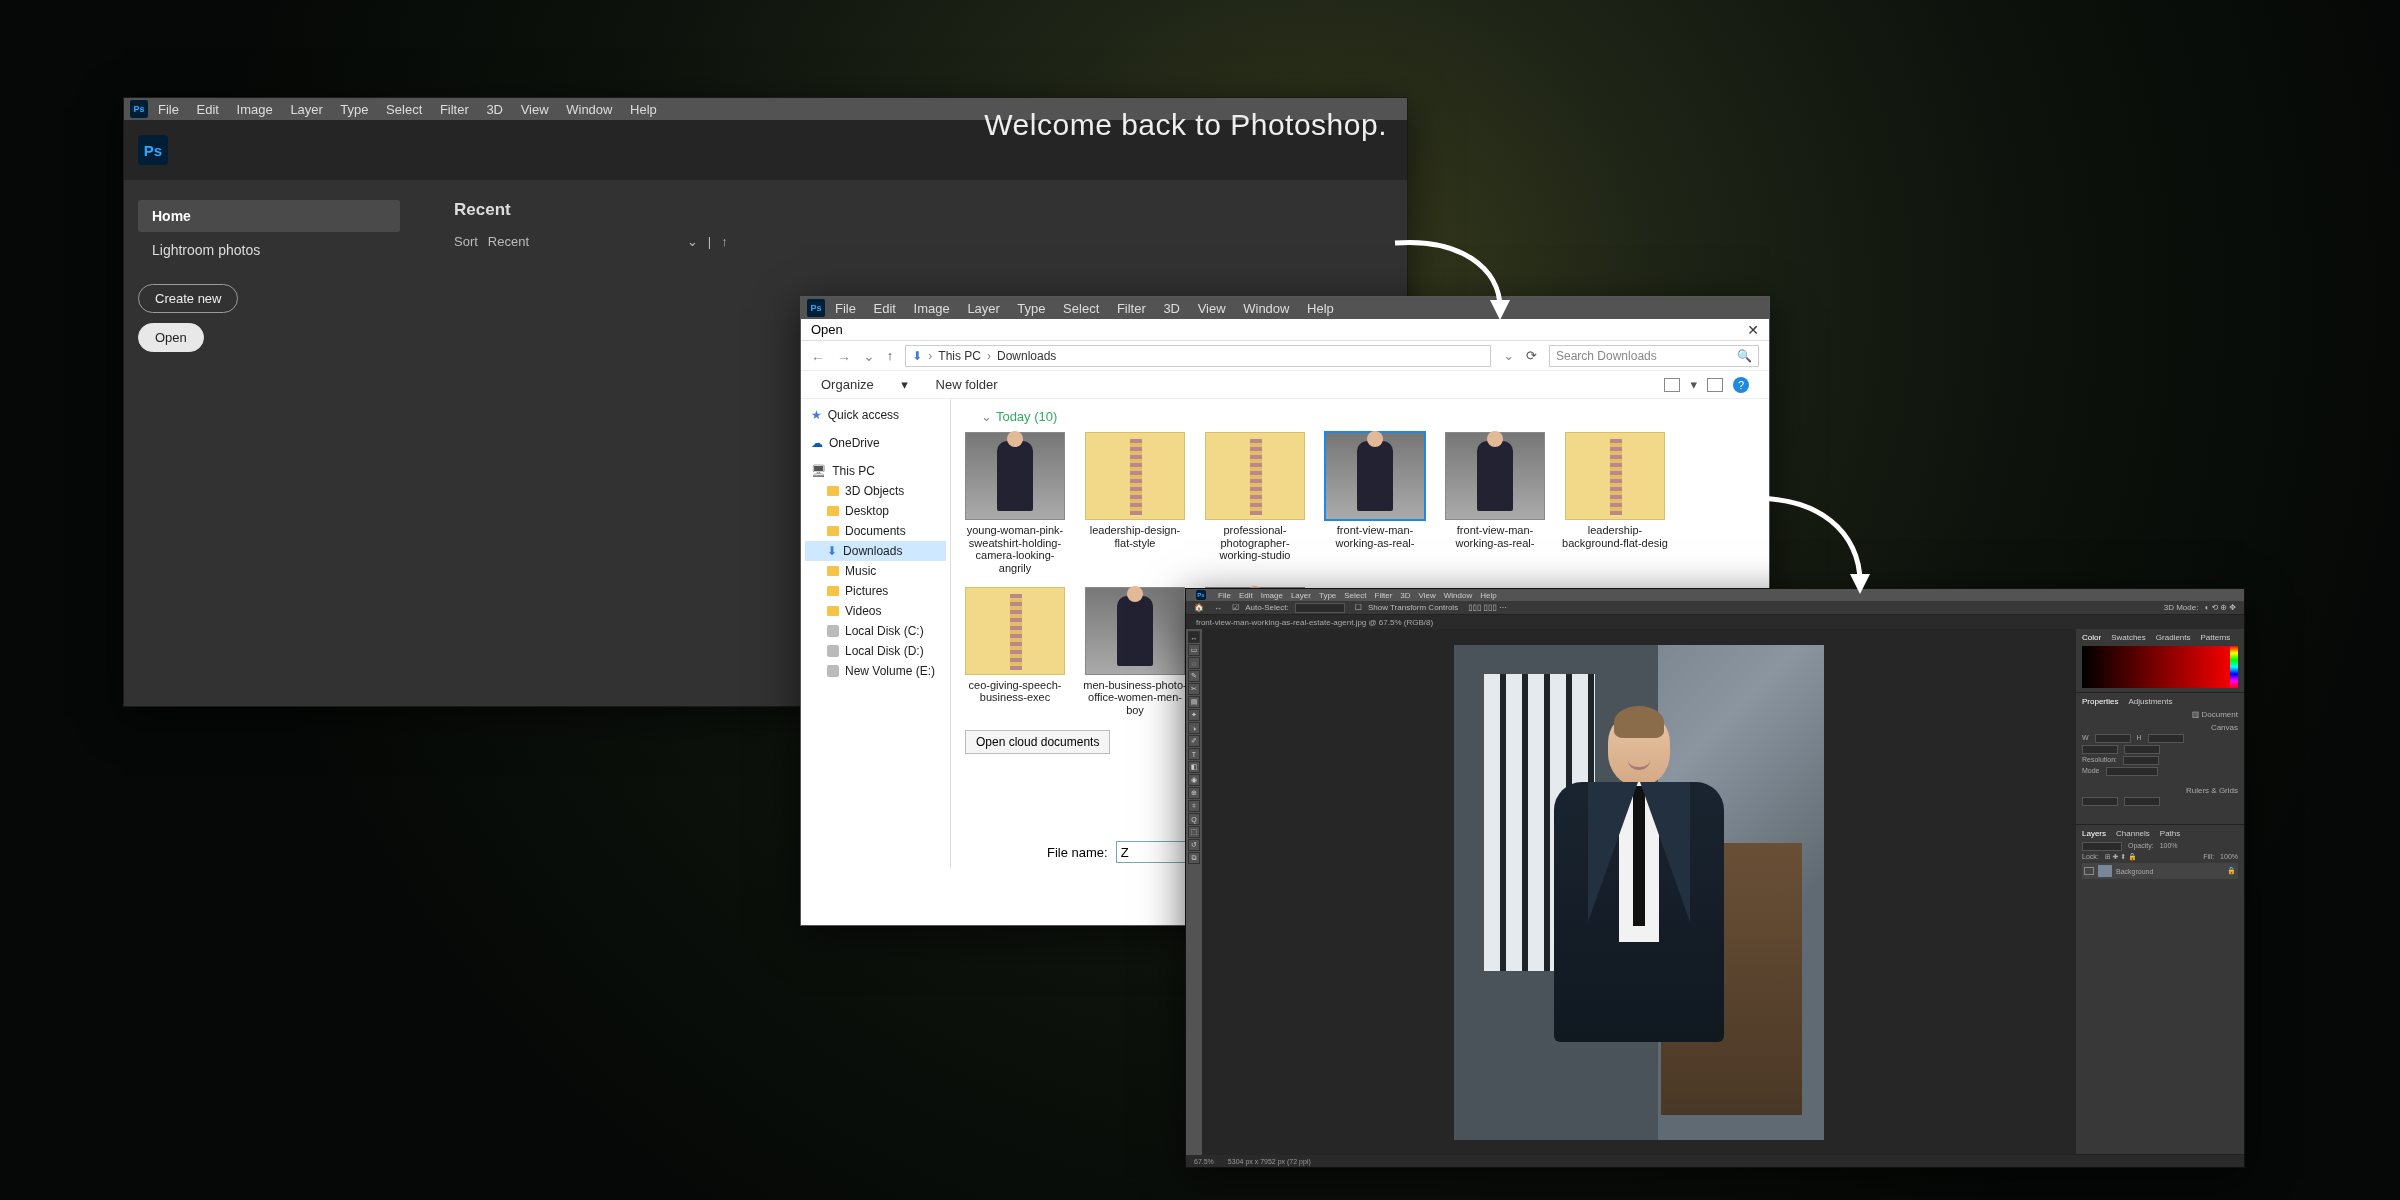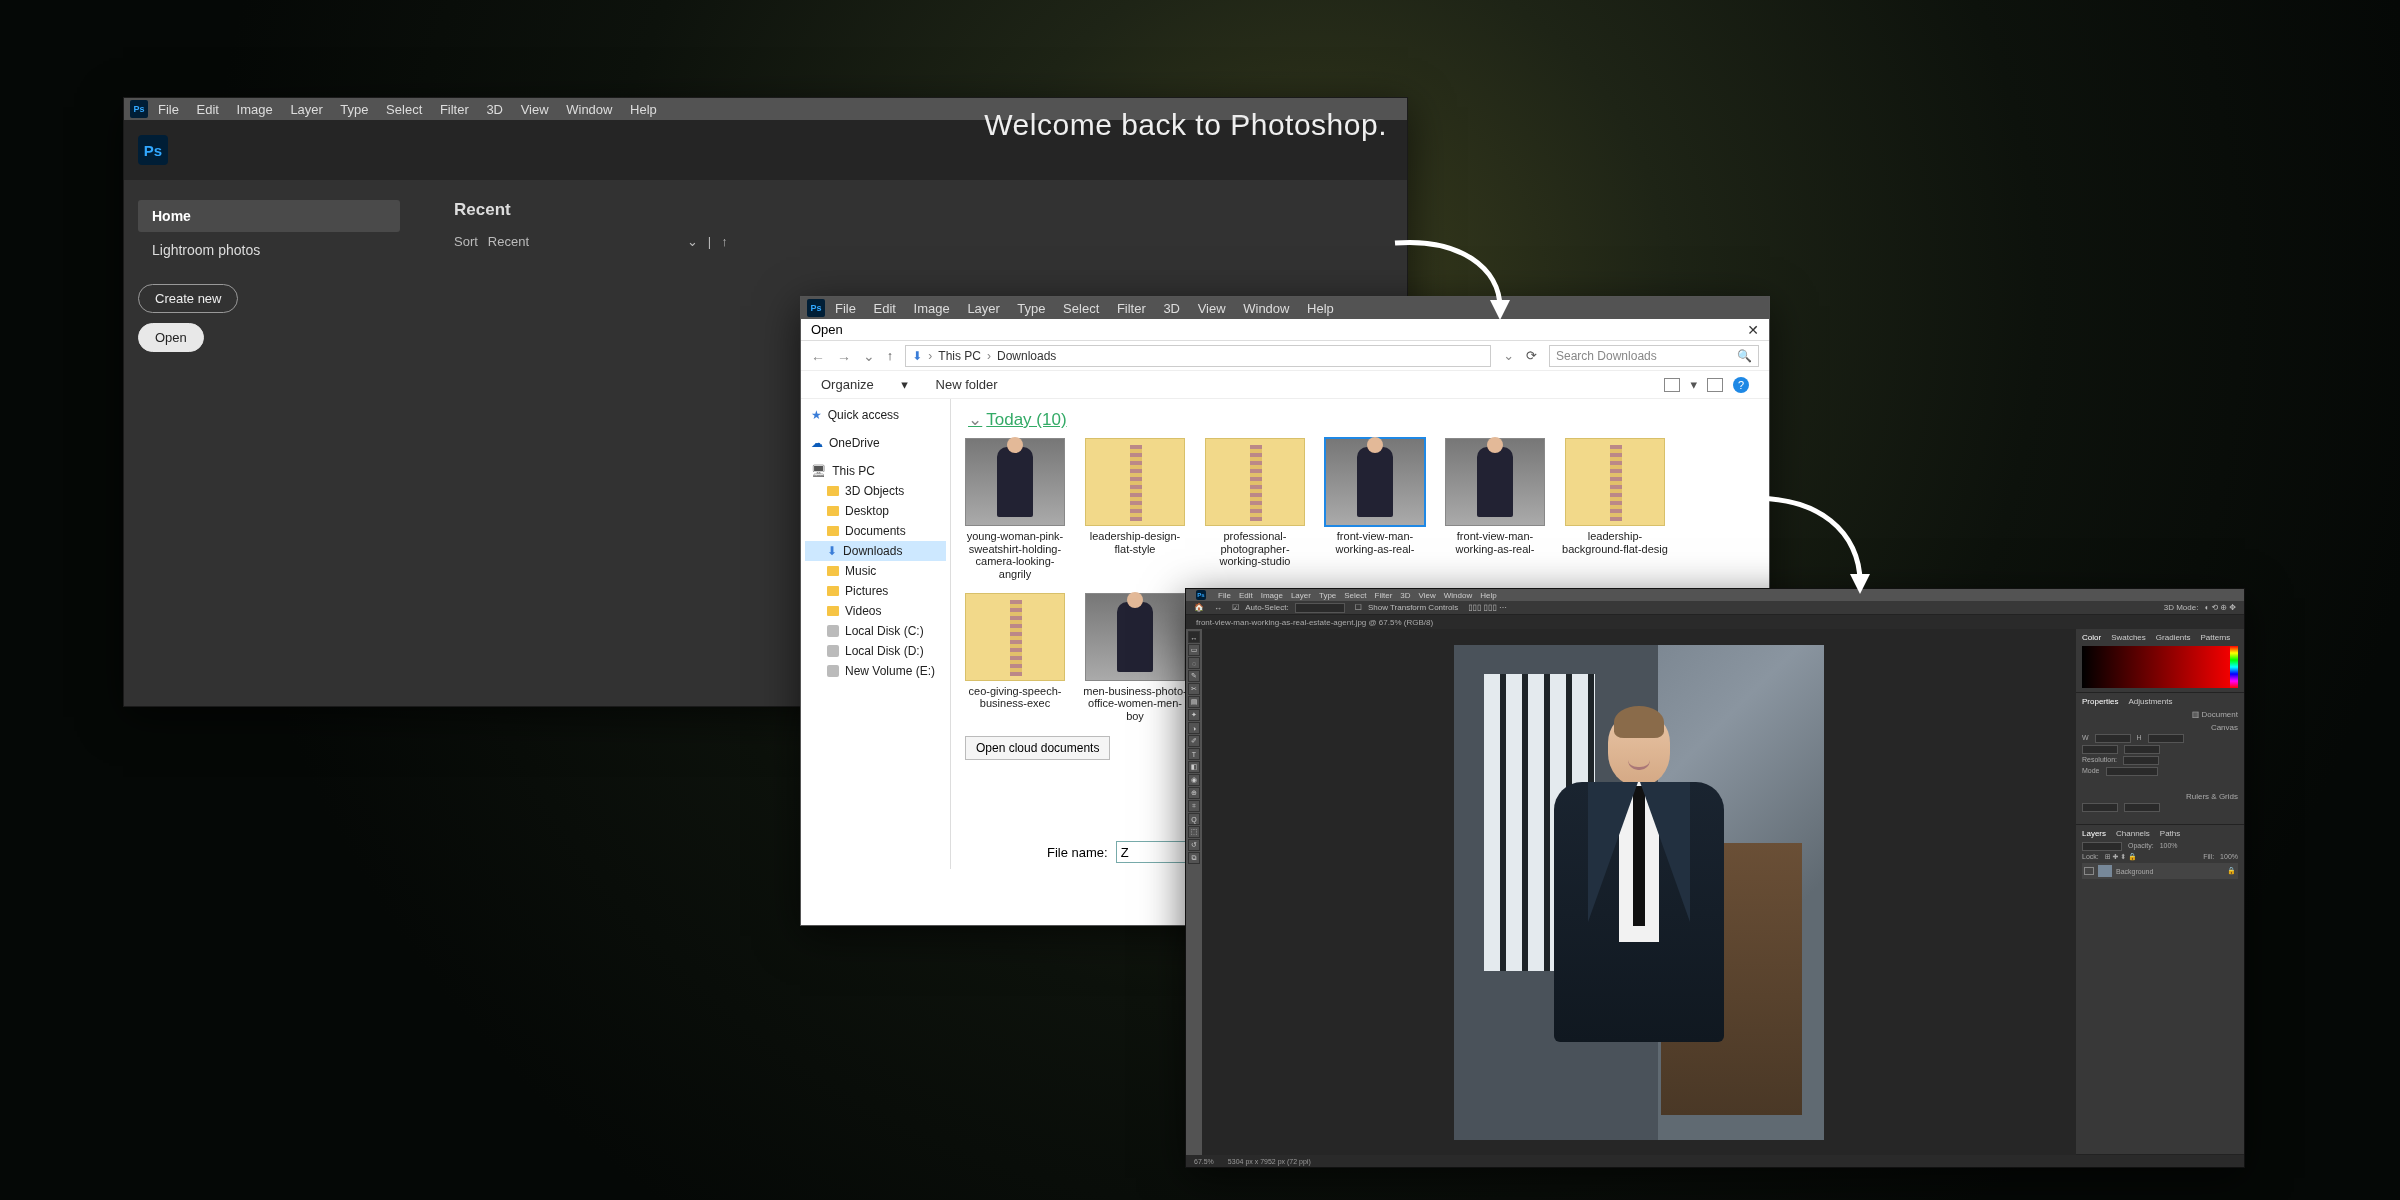--- a/index.html
+++ b/index.html
@@ -52,21 +52,21 @@
 .np-item { display: flex; align-items: center; gap: 6px; padding: 3px 6px; }
 .np-item.l2 { padding-left: 22px; text-align: right; }
 .np-item.sel { background: #cde8ff; }
 .ico-star { color: #3a7dd8; }
 .ico-cloud { color: #0a5bba; }
 .ico-pc { color: #555; }
 .ico-fold { width: 12px; height: 10px; background: #f6c445; display: inline-block; border-radius: 1px; }
 .ico-dl { color: #3a7dd8; }
 .ico-disk { width: 12px; height: 12px; background: #bbb; display: inline-block; border-radius: 2px; }
 .file-pane { flex: 1; padding: 6px 10px; position: relative; overflow: hidden; }
-.today { font-size: 17px; color: #3a6; margin: 4px 0 8px 7px; text-decoration: underline; }
+.today { font-size: 13px; color: #3a6; margin: 4px 0 8px 20px; }
 .today .chev { color: #888; margin-right: 4px; }
 .files { display: flex; flex-wrap: wrap; gap: 12px; }
 .file { width: 108px; text-align: center; font-size: 11px; color: #222; }
 .file .thumb { width: 100px; height: 88px; margin: 0 auto 4px; background: #f2d98a; border: 1px solid #d8c06a; position: relative; }
 .file.sel .thumb { outline: 2px solid #1e88e5; outline-offset: -1px; }
 .file .thumb.img { background: linear-gradient(#777,#aaa); border: 1px solid #888; display:flex;align-items:center;justify-content:center; }
 .file .thumb.zip::before, .file .thumb.zip::after { content:""; position:absolute; left:44px; top:6px; width:6px; height:76px; background: repeating-linear-gradient(#b88,#b88 4px,#e2c06a 4px,#e2c06a 8px); }
 .file .thumb.zip::after{ left:50px;}
 .person { width: 36px; height: 70px; background: #223; border-radius: 10px 10px 2px 2px; position: relative; }
 .person::before{content:"";position:absolute;top:-10px;left:10px;width:16px;height:16px;border-radius:50%;background:#e3b998;}
@@ -433,21 +433,21 @@
               <span class="fld"></span>
             </div>
           <div class="props-row">
               <span>Resolution:</span>
               <span class="fld"></span>
             </div>
           <div class="props-row">
               <span>Mode</span>
               <span class="fld" style="width:52px"></span>
             </div>
-          <div style="margin-top:16px">Rulers &amp; Grids</div>
+          <div style="margin-top:10px">Rulers &amp; Grids</div>
           <div class="props-row">
               <span class="fld"></span>
               <span class="fld"></span>
             </div>
         </div>
       </div>
       <div class="panel layers-body">
         <div class="panel-hd">
           <span class="act">Layers</span>
           <span>Channels</span>

